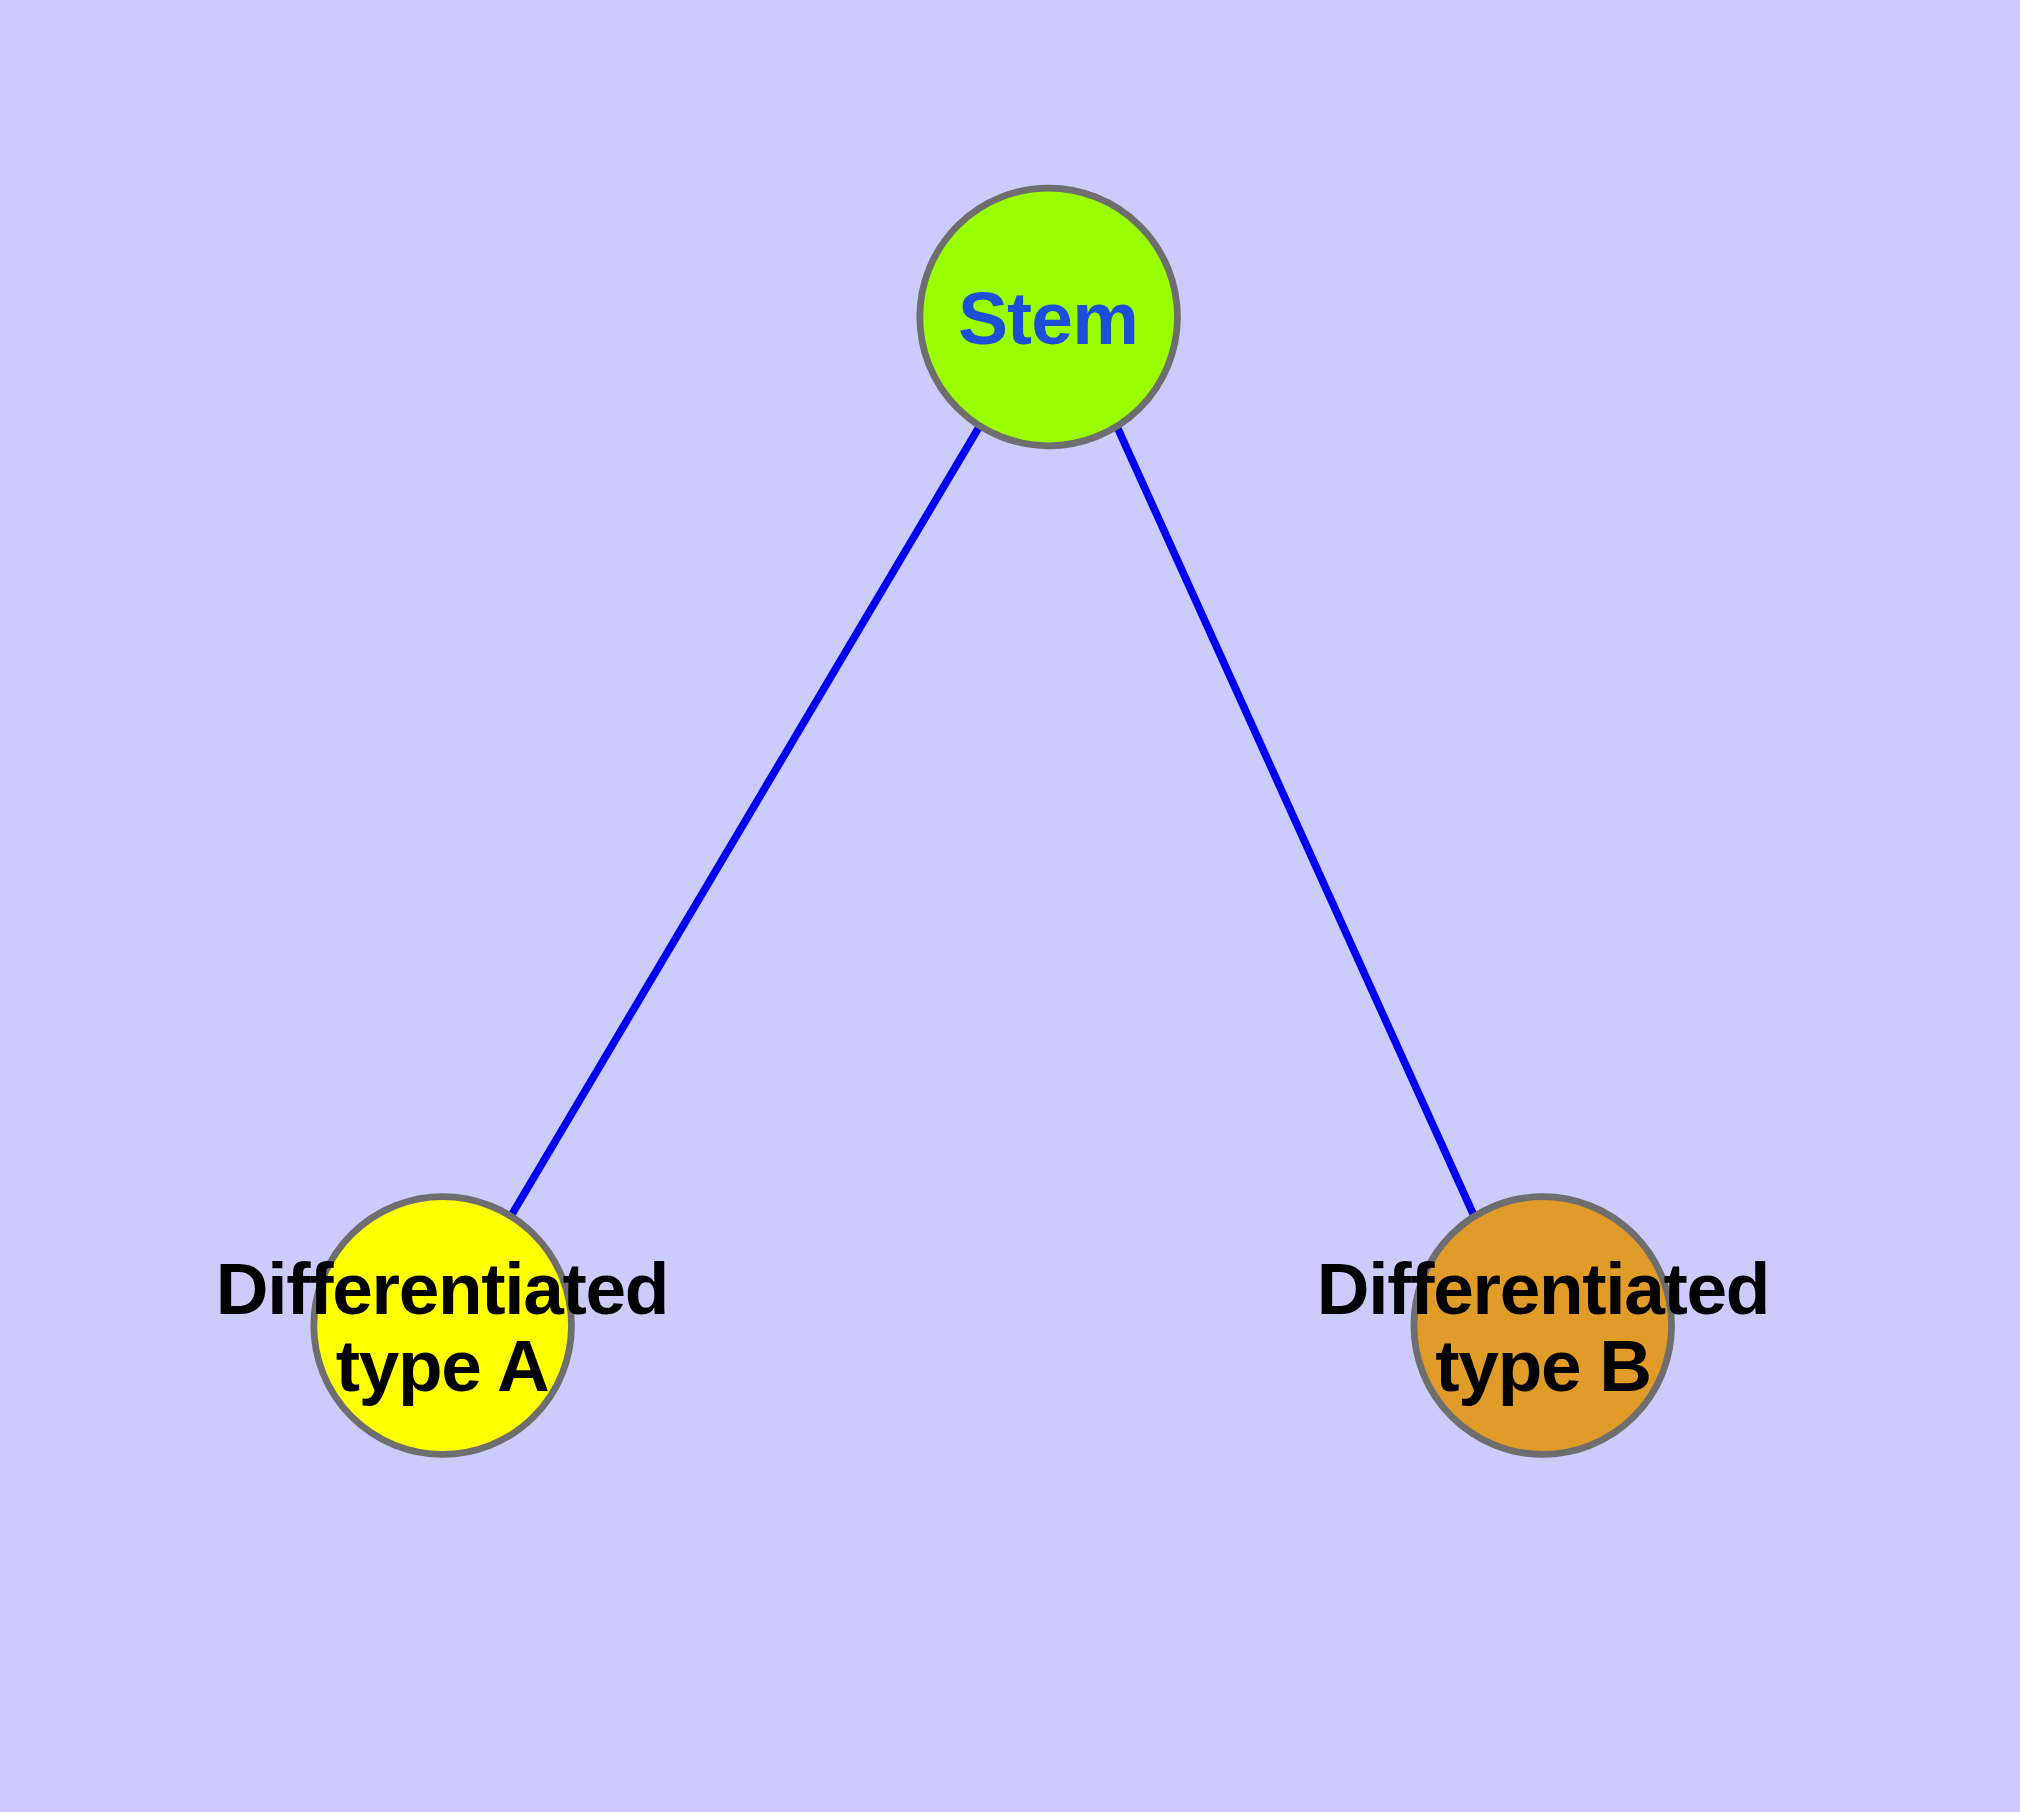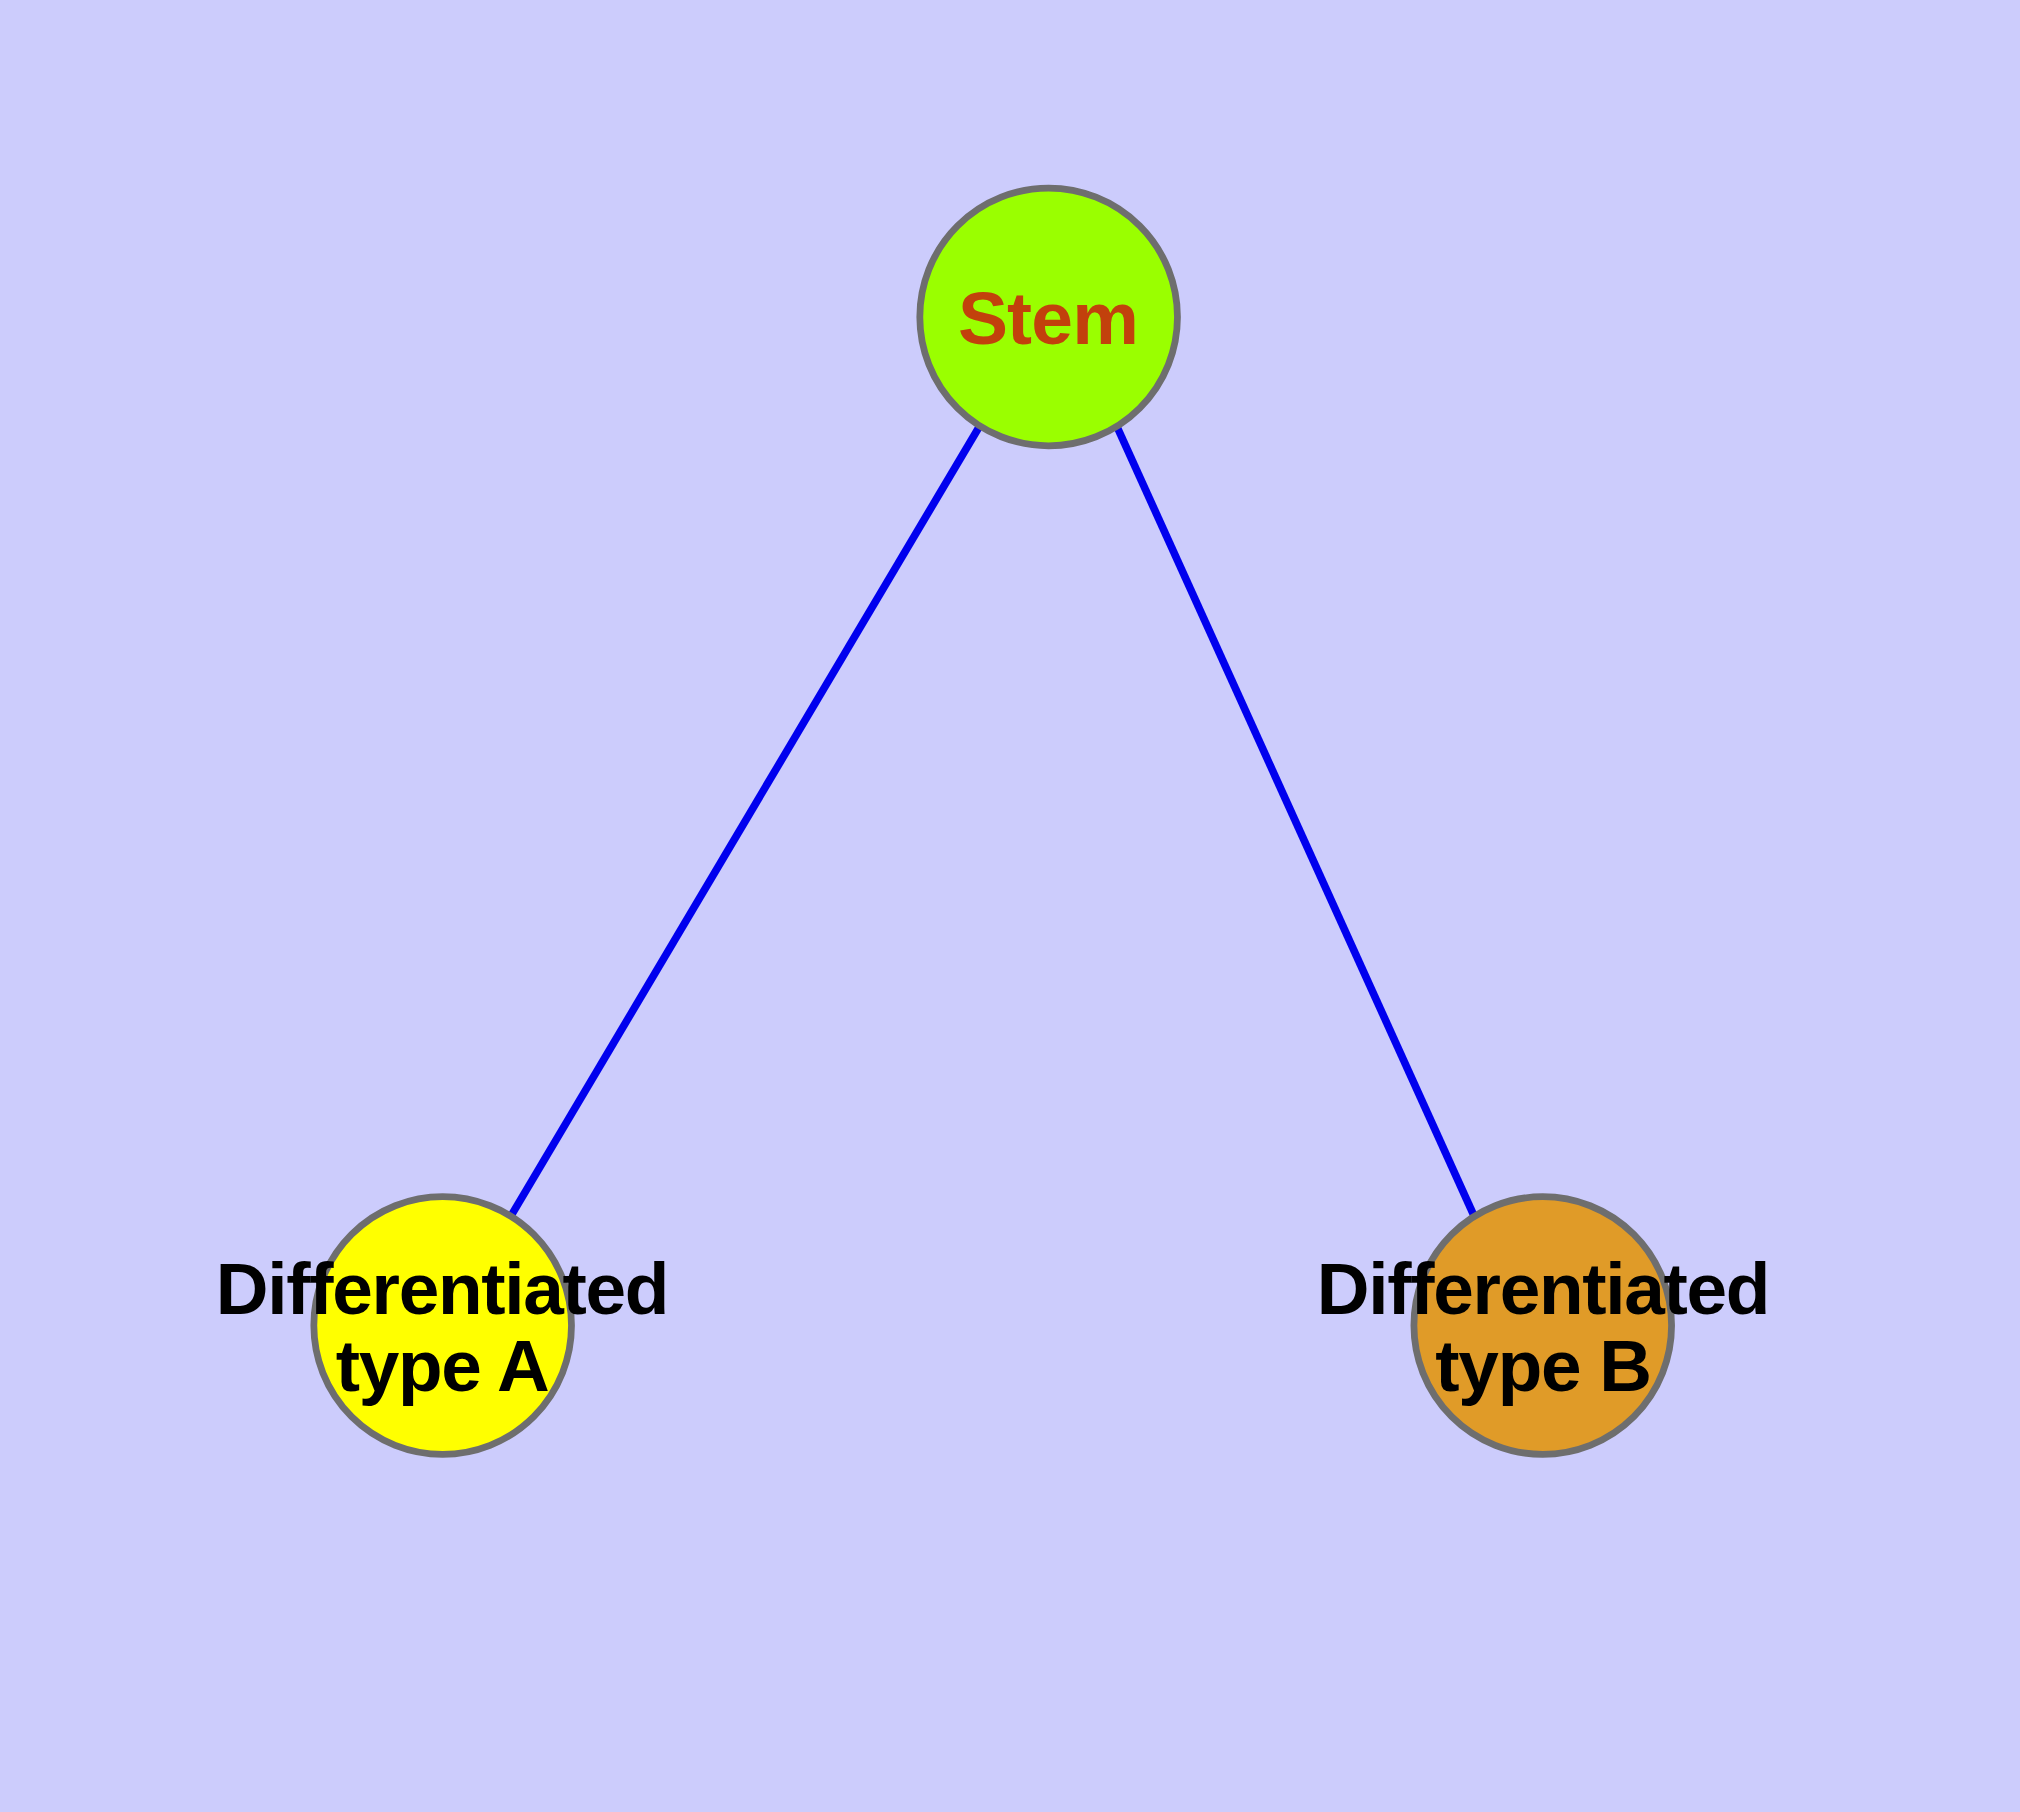--- a/index.html
+++ b/index.html
@@ -69,21 +69,21 @@
       <line id="edge-b" x1="1317" y1="502" x2="1740" y2="1437" stroke="#0000ee" stroke-width="9" stroke-linecap="butt"></line>
     </g>
 
     <g>
       <circle id="circle-stem" cx="1237" cy="374" r="152" fill="#9aff00" stroke="#6e6e6e" stroke-width="8"></circle>
       <circle id="circle-diff-a" cx="522" cy="1564" r="152" fill="#ffff00" stroke="#6e6e6e" stroke-width="8"></circle>
       <circle id="circle-diff-b" cx="1820" cy="1564" r="152" fill="#e09b28" stroke="#6e6e6e" stroke-width="8"></circle>
     </g>
   </svg>
 
-  <div class="node-label" id="label-stem" style="left: 1048px; top: 319px; font-size: 75px; color: #c2410c;">Stem</div>
+  <div class="node-label" id="label-stem" style="left: 1048px; top: 319px; font-size: 75px; color: #1d4ed8;">Stem</div>
 
   <div class="node-label" id="label-diff-a" style="left: 442px; top: 1327px; font-size: 73px; color: rgb(0, 0, 0);">Differentiated
 type A</div>
 
   <div class="node-label" id="label-diff-b" style="left: 1543px; top: 1327px; font-size: 73px; color: rgb(0, 0, 0);">Differentiated
 type B</div>
 
 </div>
 
 

